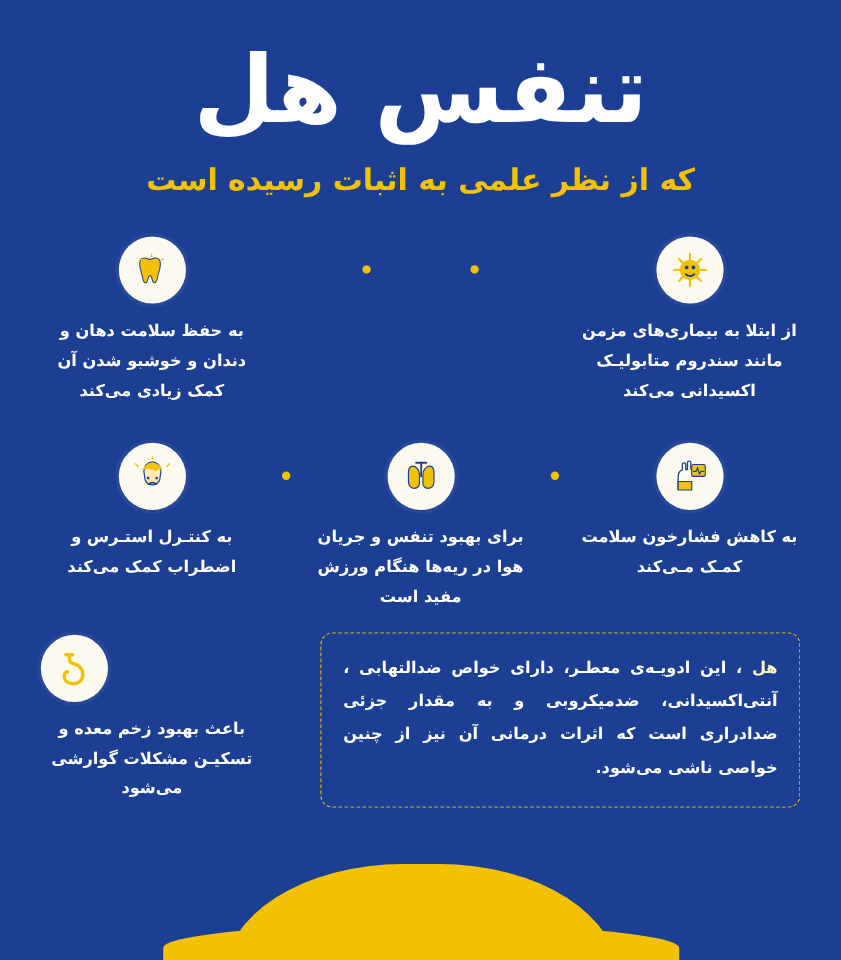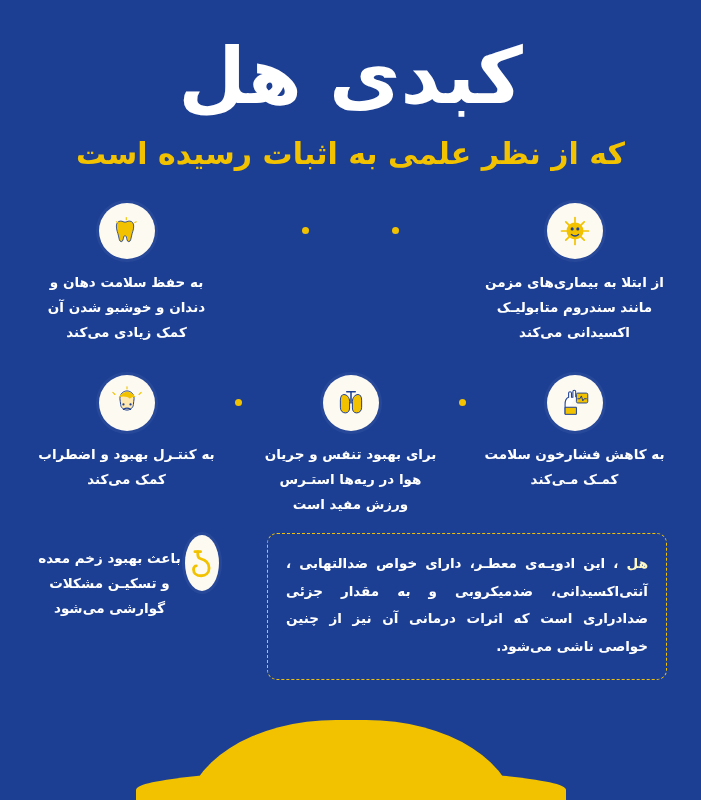--- a/index.html
+++ b/index.html
@@ -35,21 +35,21 @@
     font-size: 78px;
     font-weight: bold;
     letter-spacing: -1px;
     color: #ffffff;
     line-height: 1.08;
     direction: rtl;
   }
 
   .subtitle {
     margin-top: 16px;
-    font-size: 30px;
+    font-size: 25px;
     font-weight: bold;
     color: #f2c200;
     direction: rtl;
     line-height: 1.3;
   }
 
   
   .grid {
     margin-top: 26px;
     padding: 0 34px;
@@ -132,22 +132,22 @@
   }
 
   .note-box .kw {
     color: #fef9c3;
     font-weight: bold;
   }
 
   .bottom-cell {
     width: 185px;
     display: flex;
-    flex-direction: row;
-    align-items: flex-start;
+    flex-direction: column;
+    align-items: flex-end;
     text-align: center;
     padding-top: 2px;
   }
 
   
   .blob {
     position: absolute;
     bottom: -70px;
     left: 50%;
     transform: translateX(-50%);
@@ -166,21 +166,21 @@
     background: #f2c200;
     border-radius: 60% 60% 0 0;
   }
 </style>
 </head>
 <body>
 
 <div class="poster">
 
   <div class="header">
-    <div class="title">کبدی هل</div>
+    <div class="title">تنفس هل</div>
     <div class="subtitle">که از نظر علمی به اثبات رسیده است</div>
   </div>
 
   <div class="grid">
 
     <div class="row">
 
       <div class="cell">
         <div class="icon-badge">
           <svg width="34" height="34" viewBox="0 0 48 48">
@@ -226,35 +226,35 @@
         <div class="icon-badge">
           <svg width="34" height="34" viewBox="0 0 48 48">
             <path d="M14 18c0-7 5-11 10-11s10 4 10 11c0 3-1 5-1 8 0 4-4 8-9 8s-9-4-9-8c0-3-1-5-1-8z" fill="#ffe9b0" stroke="#1c3f94" stroke-width="1.4"></path>
             <path d="M12 16c4-6 9-8 12-8s9 2 12 8c-3-1-6 0-8 2-3-3-9-4-16-2z" fill="#f2c200"></path>
             <circle cx="19" cy="26" r="1.6" fill="#1c3f94"></circle>
             <circle cx="29" cy="26" r="1.6" fill="#1c3f94"></circle>
             <path d="M19 33c3-2 7-2 10 0" stroke="#1c3f94" stroke-width="1.8" fill="none" stroke-linecap="round"></path>
             <path d="M7 12l-3-3M41 12l3-3M24 4V1" stroke="#f2c200" stroke-width="1.6" stroke-linecap="round"></path>
           </svg>
         </div>
-        <div class="cell-text">به کنتـرل بهبود و اضطراب کمک می‌کند</div>
+        <div class="cell-text">به کنتـرل استـرس و اضطراب کمک می‌کند</div>
       </div>
 
       <div class="dot"></div>
 
       <div class="cell">
         <div class="icon-badge">
           <svg width="34" height="34" viewBox="0 0 48 48">
             <path d="M24 8v16" stroke="#1c3f94" stroke-width="2.2" stroke-linecap="round"></path>
             <path d="M22 22c0-6-4-10-8-10-3 0-5 3-5 8v10c0 5 3 8 7 8 4 0 6-3 6-7z" fill="#f2c200" stroke="#1c3f94" stroke-width="1.4"></path>
             <path d="M26 22c0-6 4-10 8-10 3 0 5 3 5 8v10c0 5-3 8-7 8-4 0-6-3-6-7z" fill="#f2c200" stroke="#1c3f94" stroke-width="1.4"></path>
             <path d="M18 8h12" stroke="#1c3f94" stroke-width="2.2" stroke-linecap="round"></path>
           </svg>
         </div>
-        <div class="cell-text">برای بهبود تنفس و جریان هوا در ریه‌ها استـرس ورزش مفید است</div>
+        <div class="cell-text">برای بهبود تنفس و جریان هوا در ریه‌ها هنگام ورزش مفید است</div>
       </div>
 
       <div class="dot"></div>
 
       <div class="cell">
         <div class="icon-badge">
           <svg width="34" height="34" viewBox="0 0 48 48">
             <rect x="26" y="10" width="16" height="14" rx="2" fill="#f2c200" stroke="#1c3f94" stroke-width="1.3"></rect>
             <path d="M28 18h3l2-4 2 7 2-3h3" stroke="#1c3f94" stroke-width="1.4" fill="none" stroke-linecap="round"></path>
             <path d="M10 40V26c0-6 2-9 5-10v-6a2 2 0 014 0v6h2v-8a2 2 0 014 0v8" fill="#fff" stroke="#1c3f94" stroke-width="1.5"></path>

